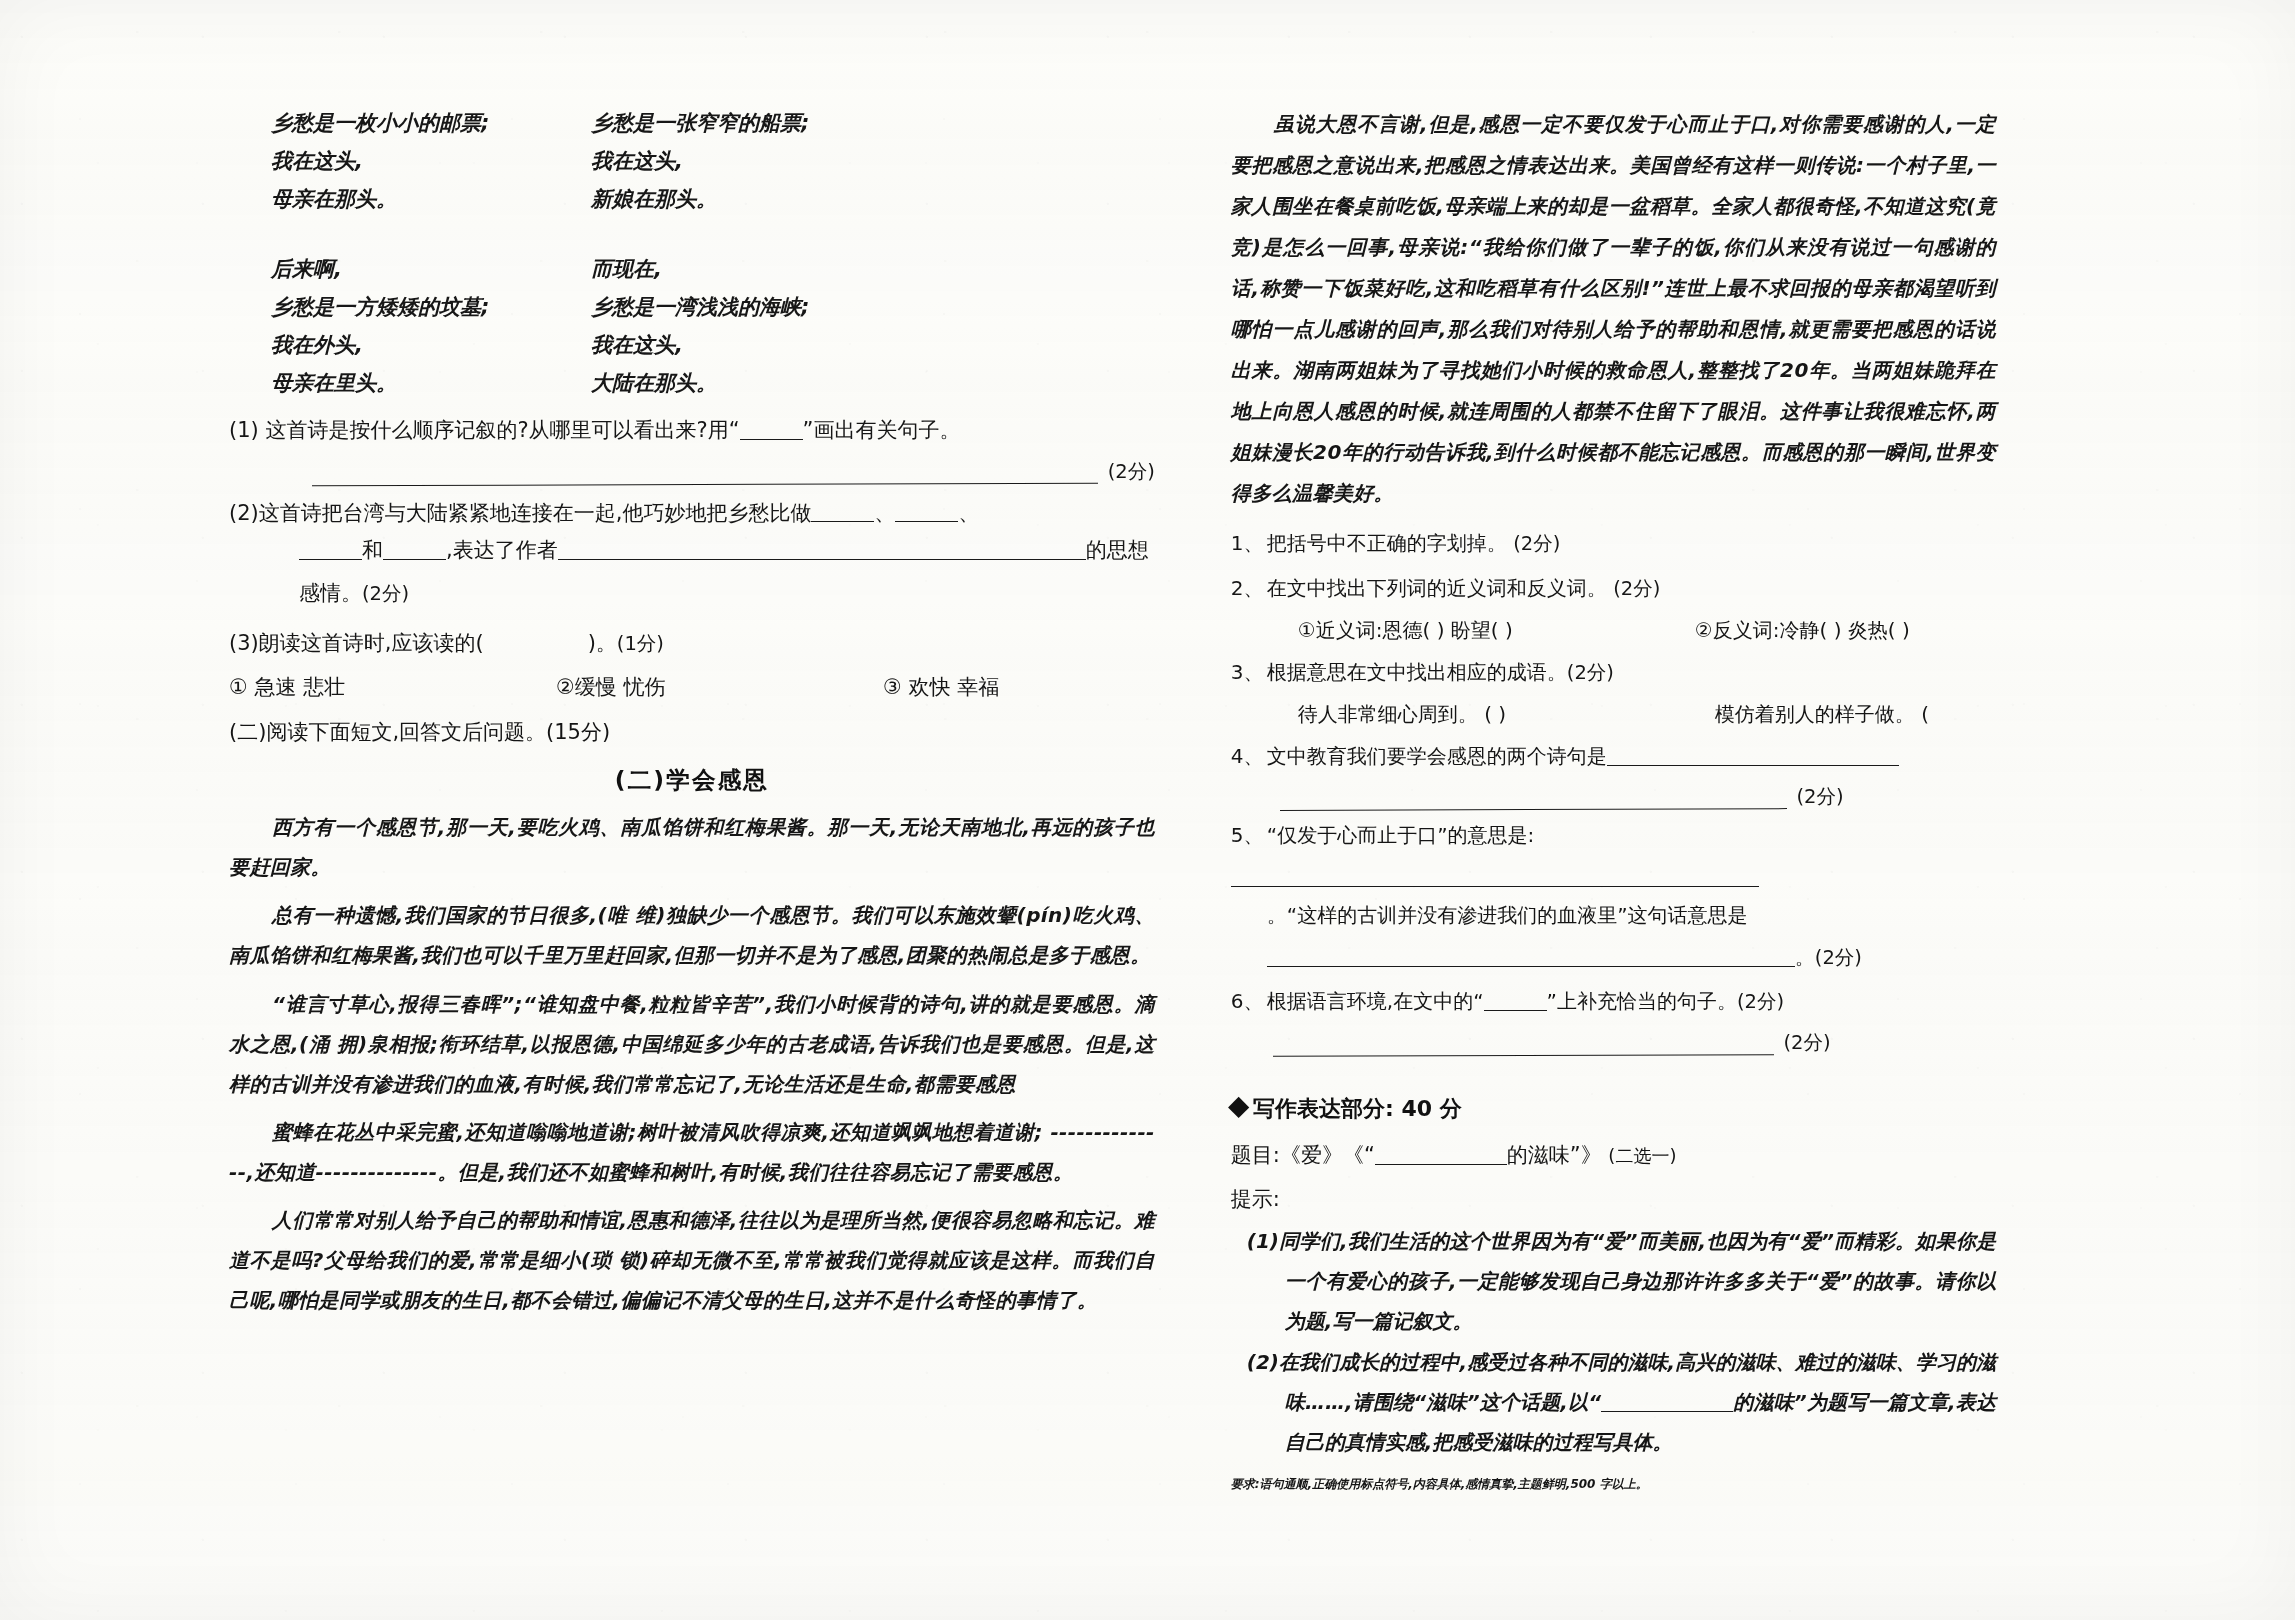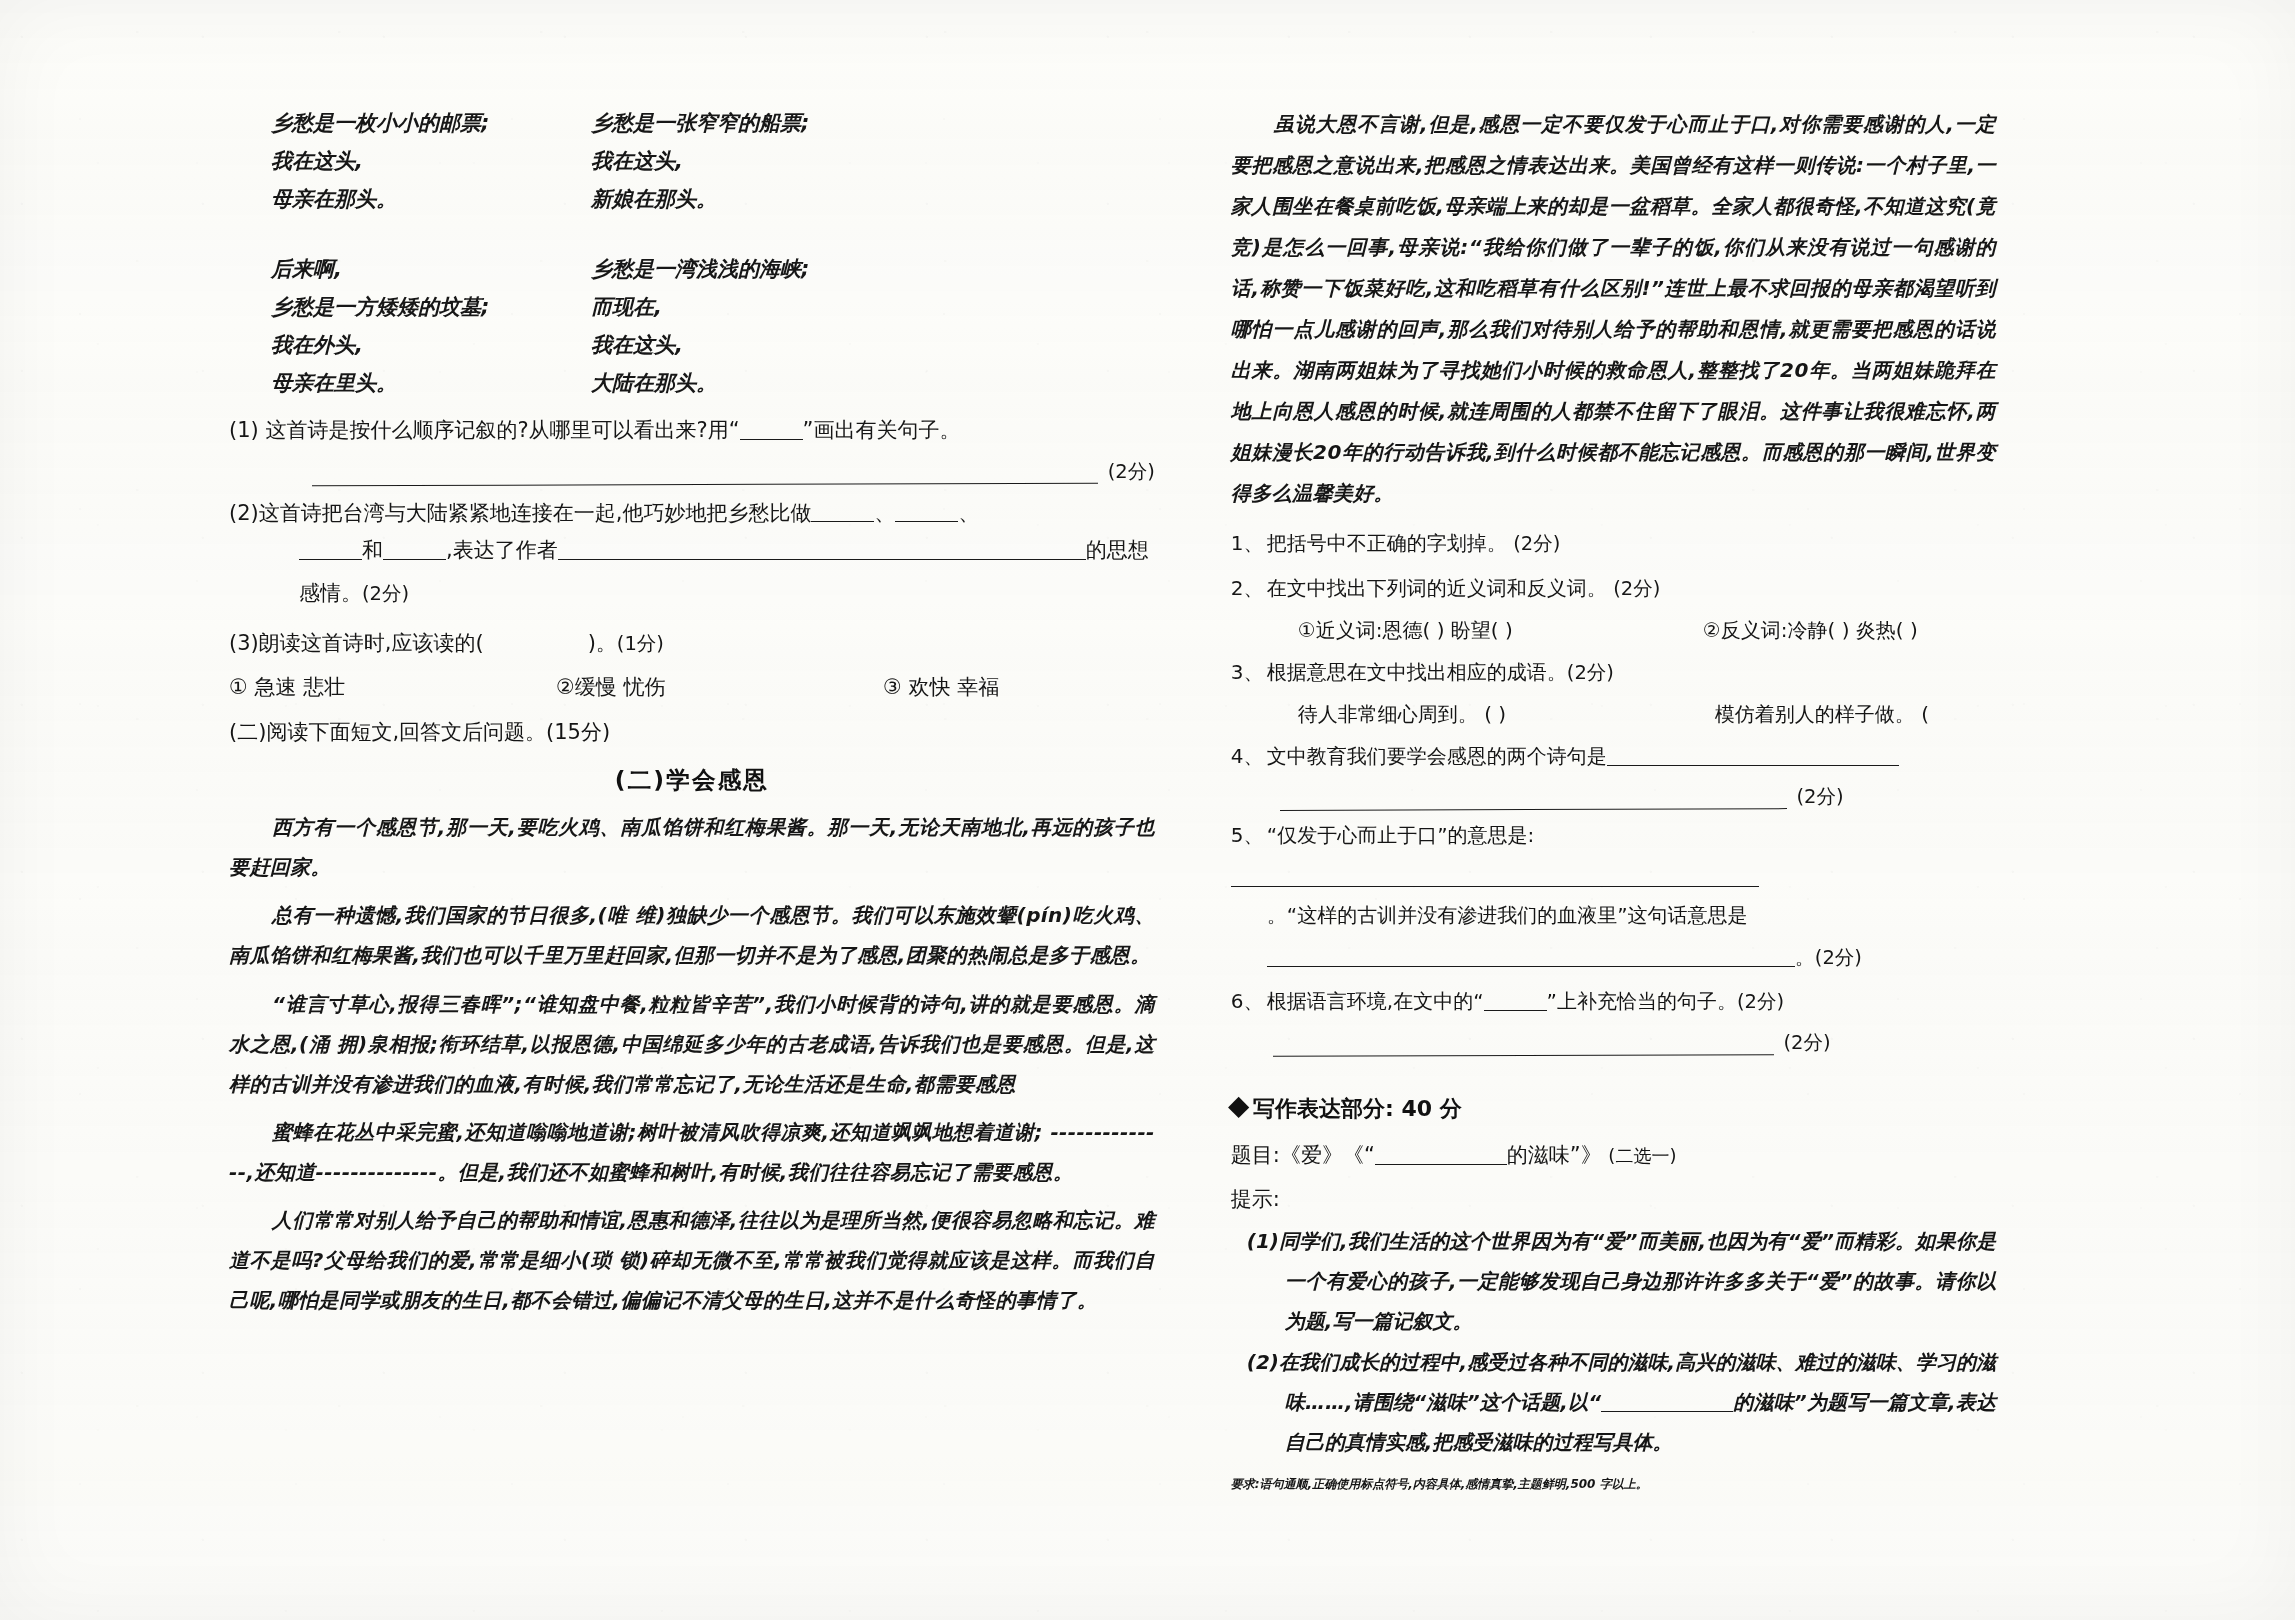--- a/index.html
+++ b/index.html
@@ -131,21 +131,21 @@
   }
   .rq-num { display:inline-block; width: 36px; }
   .rq-hang { padding-left: 36px; }
 
   .syn-row {
     font-size: 20px;
     line-height: 40px;
     color: #151515;
     padding-left: 67px;
     display: flex;
-    gap: 16px;
+    gap: 8px;
   }
   .syn-row .grp1 { width: 389px; }
 
   .idiom-row {
     font-size: 20px;
     line-height: 40px;
     color: #151515;
     padding-left: 67px;
     display: flex;
   }
@@ -219,22 +219,22 @@
         <div class="poem-spacer"></div>
 
         <div class="poem-grid">
           <div>
             <div class="poem-line">后来啊,</div>
             <div class="poem-line">乡愁是一方矮矮的坟墓;</div>
             <div class="poem-line">我在外头,</div>
             <div class="poem-line">母亲在里头。</div>
           </div>
           <div>
+            <div class="poem-line r">而现在,</div>
             <div class="poem-line r">乡愁是一湾浅浅的海峡;</div>
-            <div class="poem-line r">而现在,</div>
             <div class="poem-line r">我在这头,</div>
             <div class="poem-line r">大陆在那头。</div>
           </div>
         </div>
       </div>
 
       <div class="q">
         <span>(1)</span>
         <span class="q-body">这首诗是按什么顺序记叙的?从哪里可以看出来?用“</span><span class="blank-s"></span><span class="q-body">”画出有关句子。</span>
       </div>

